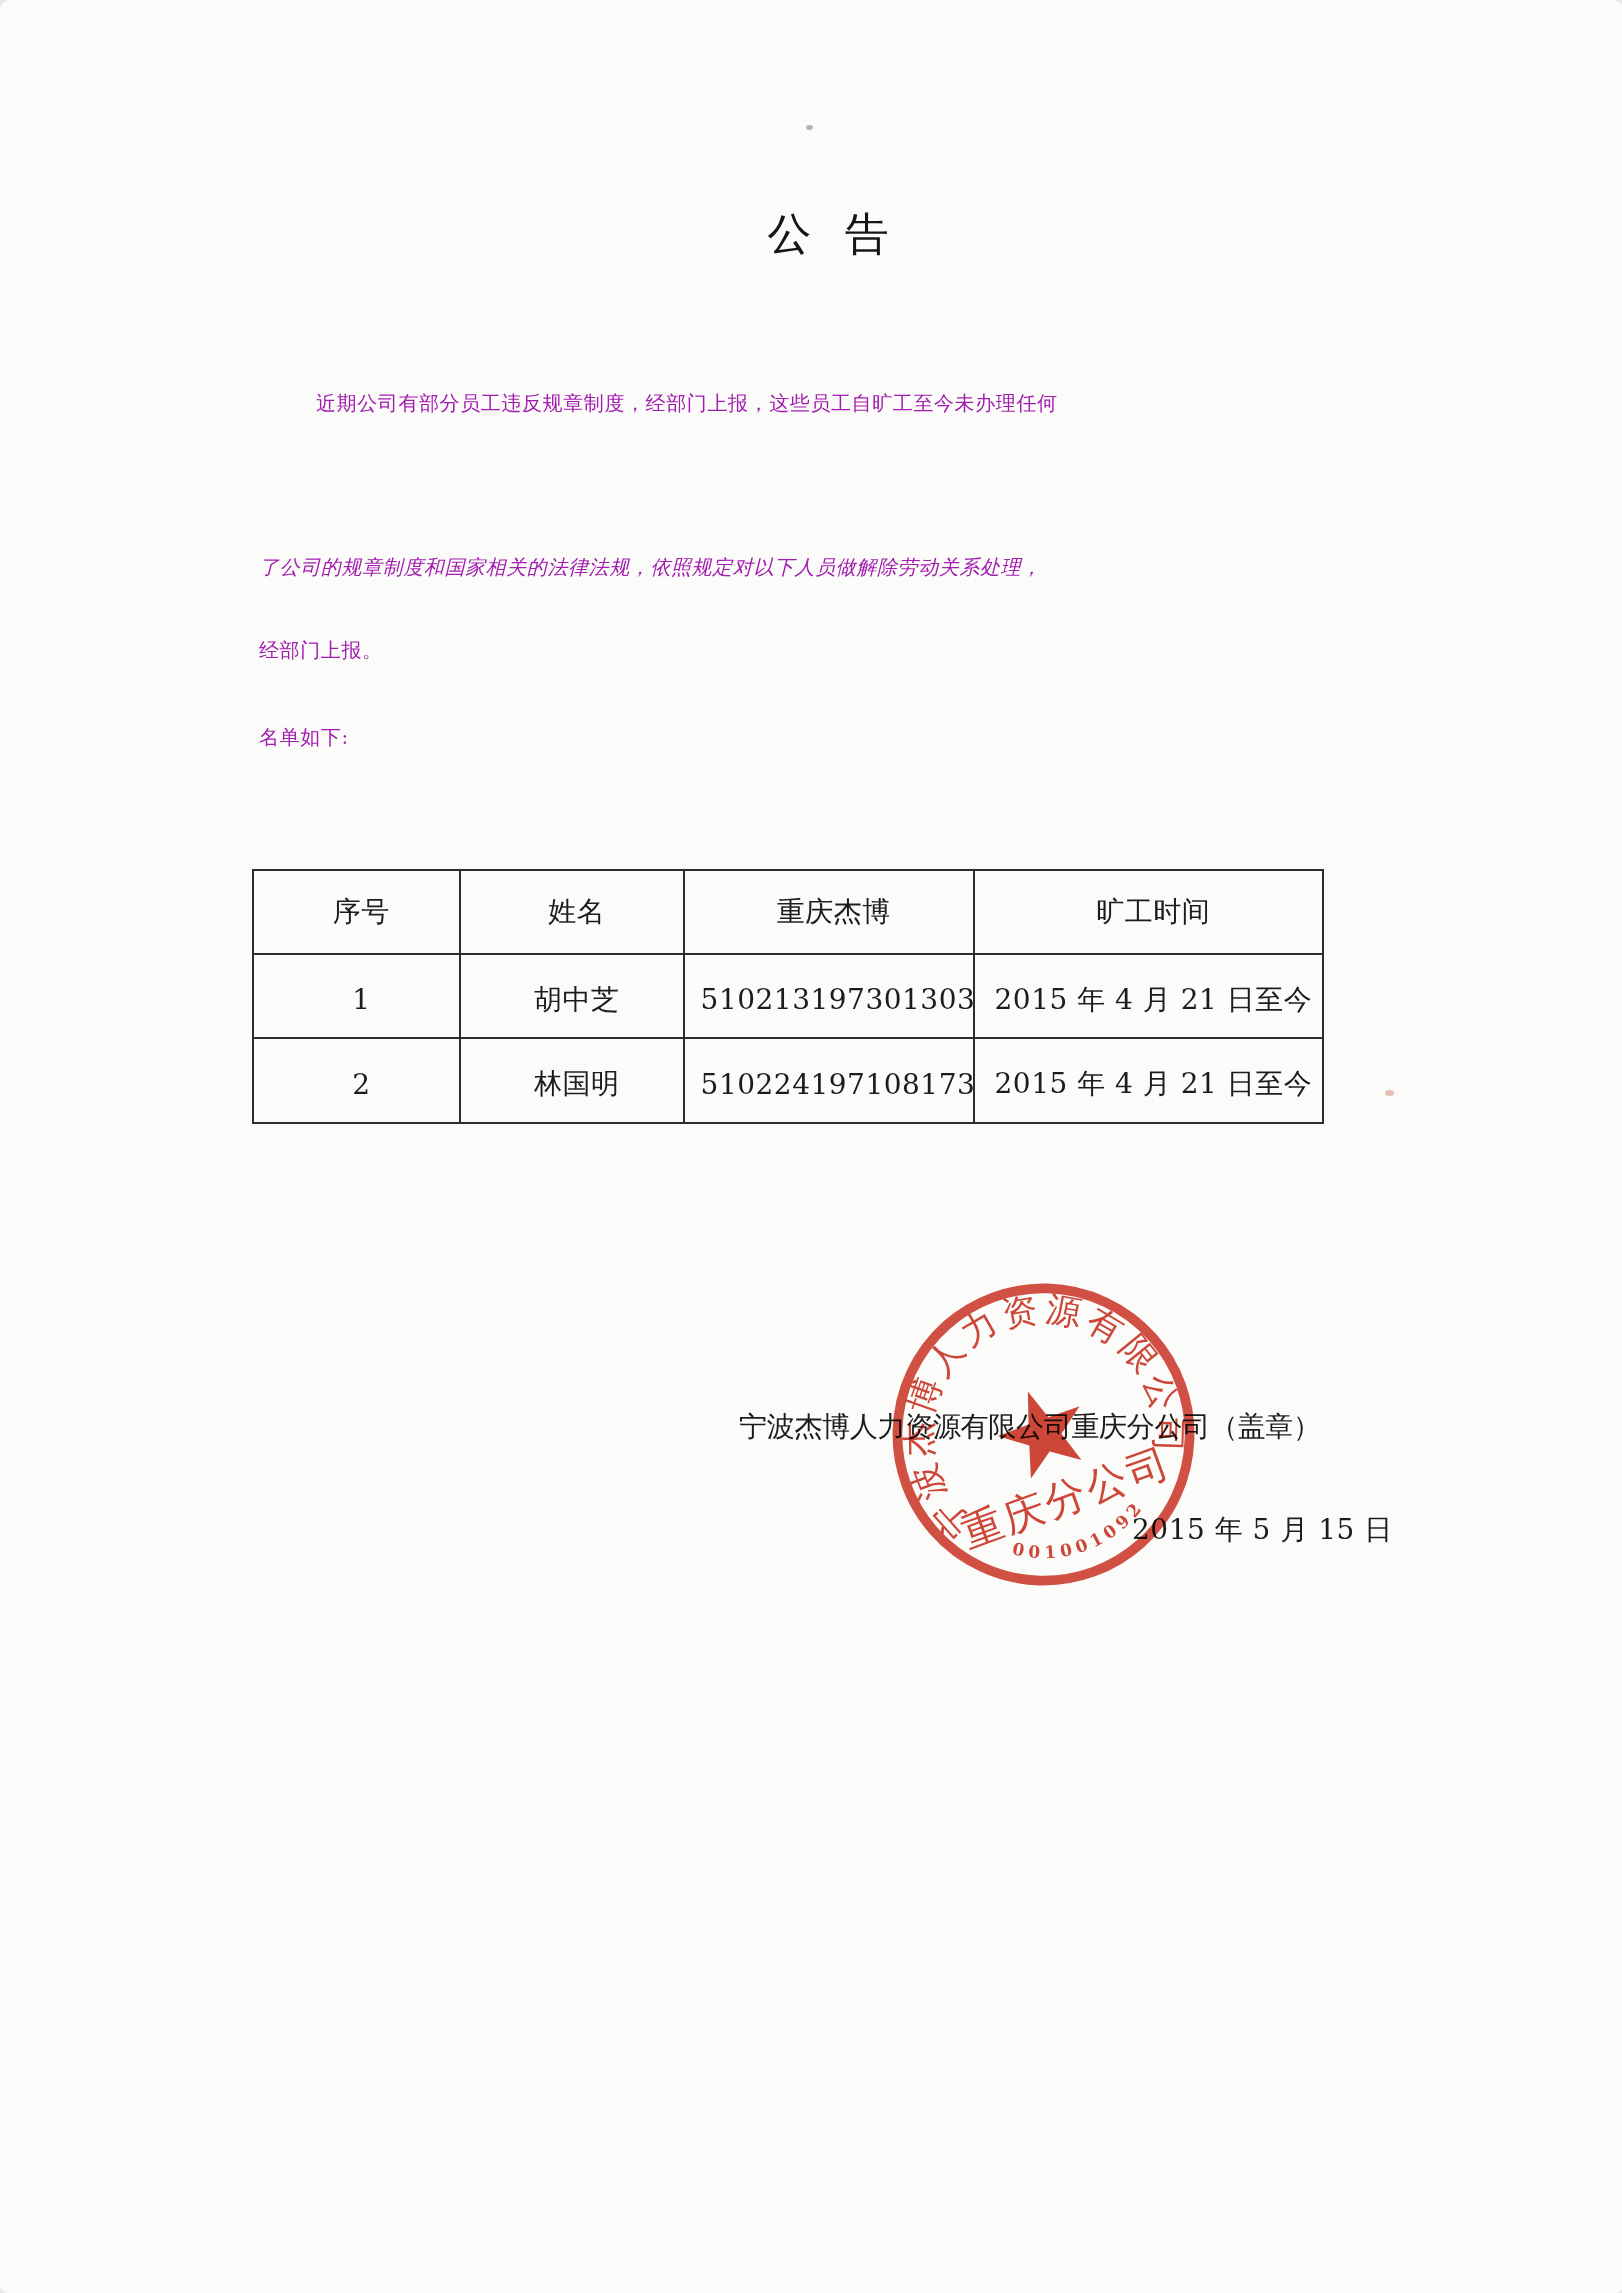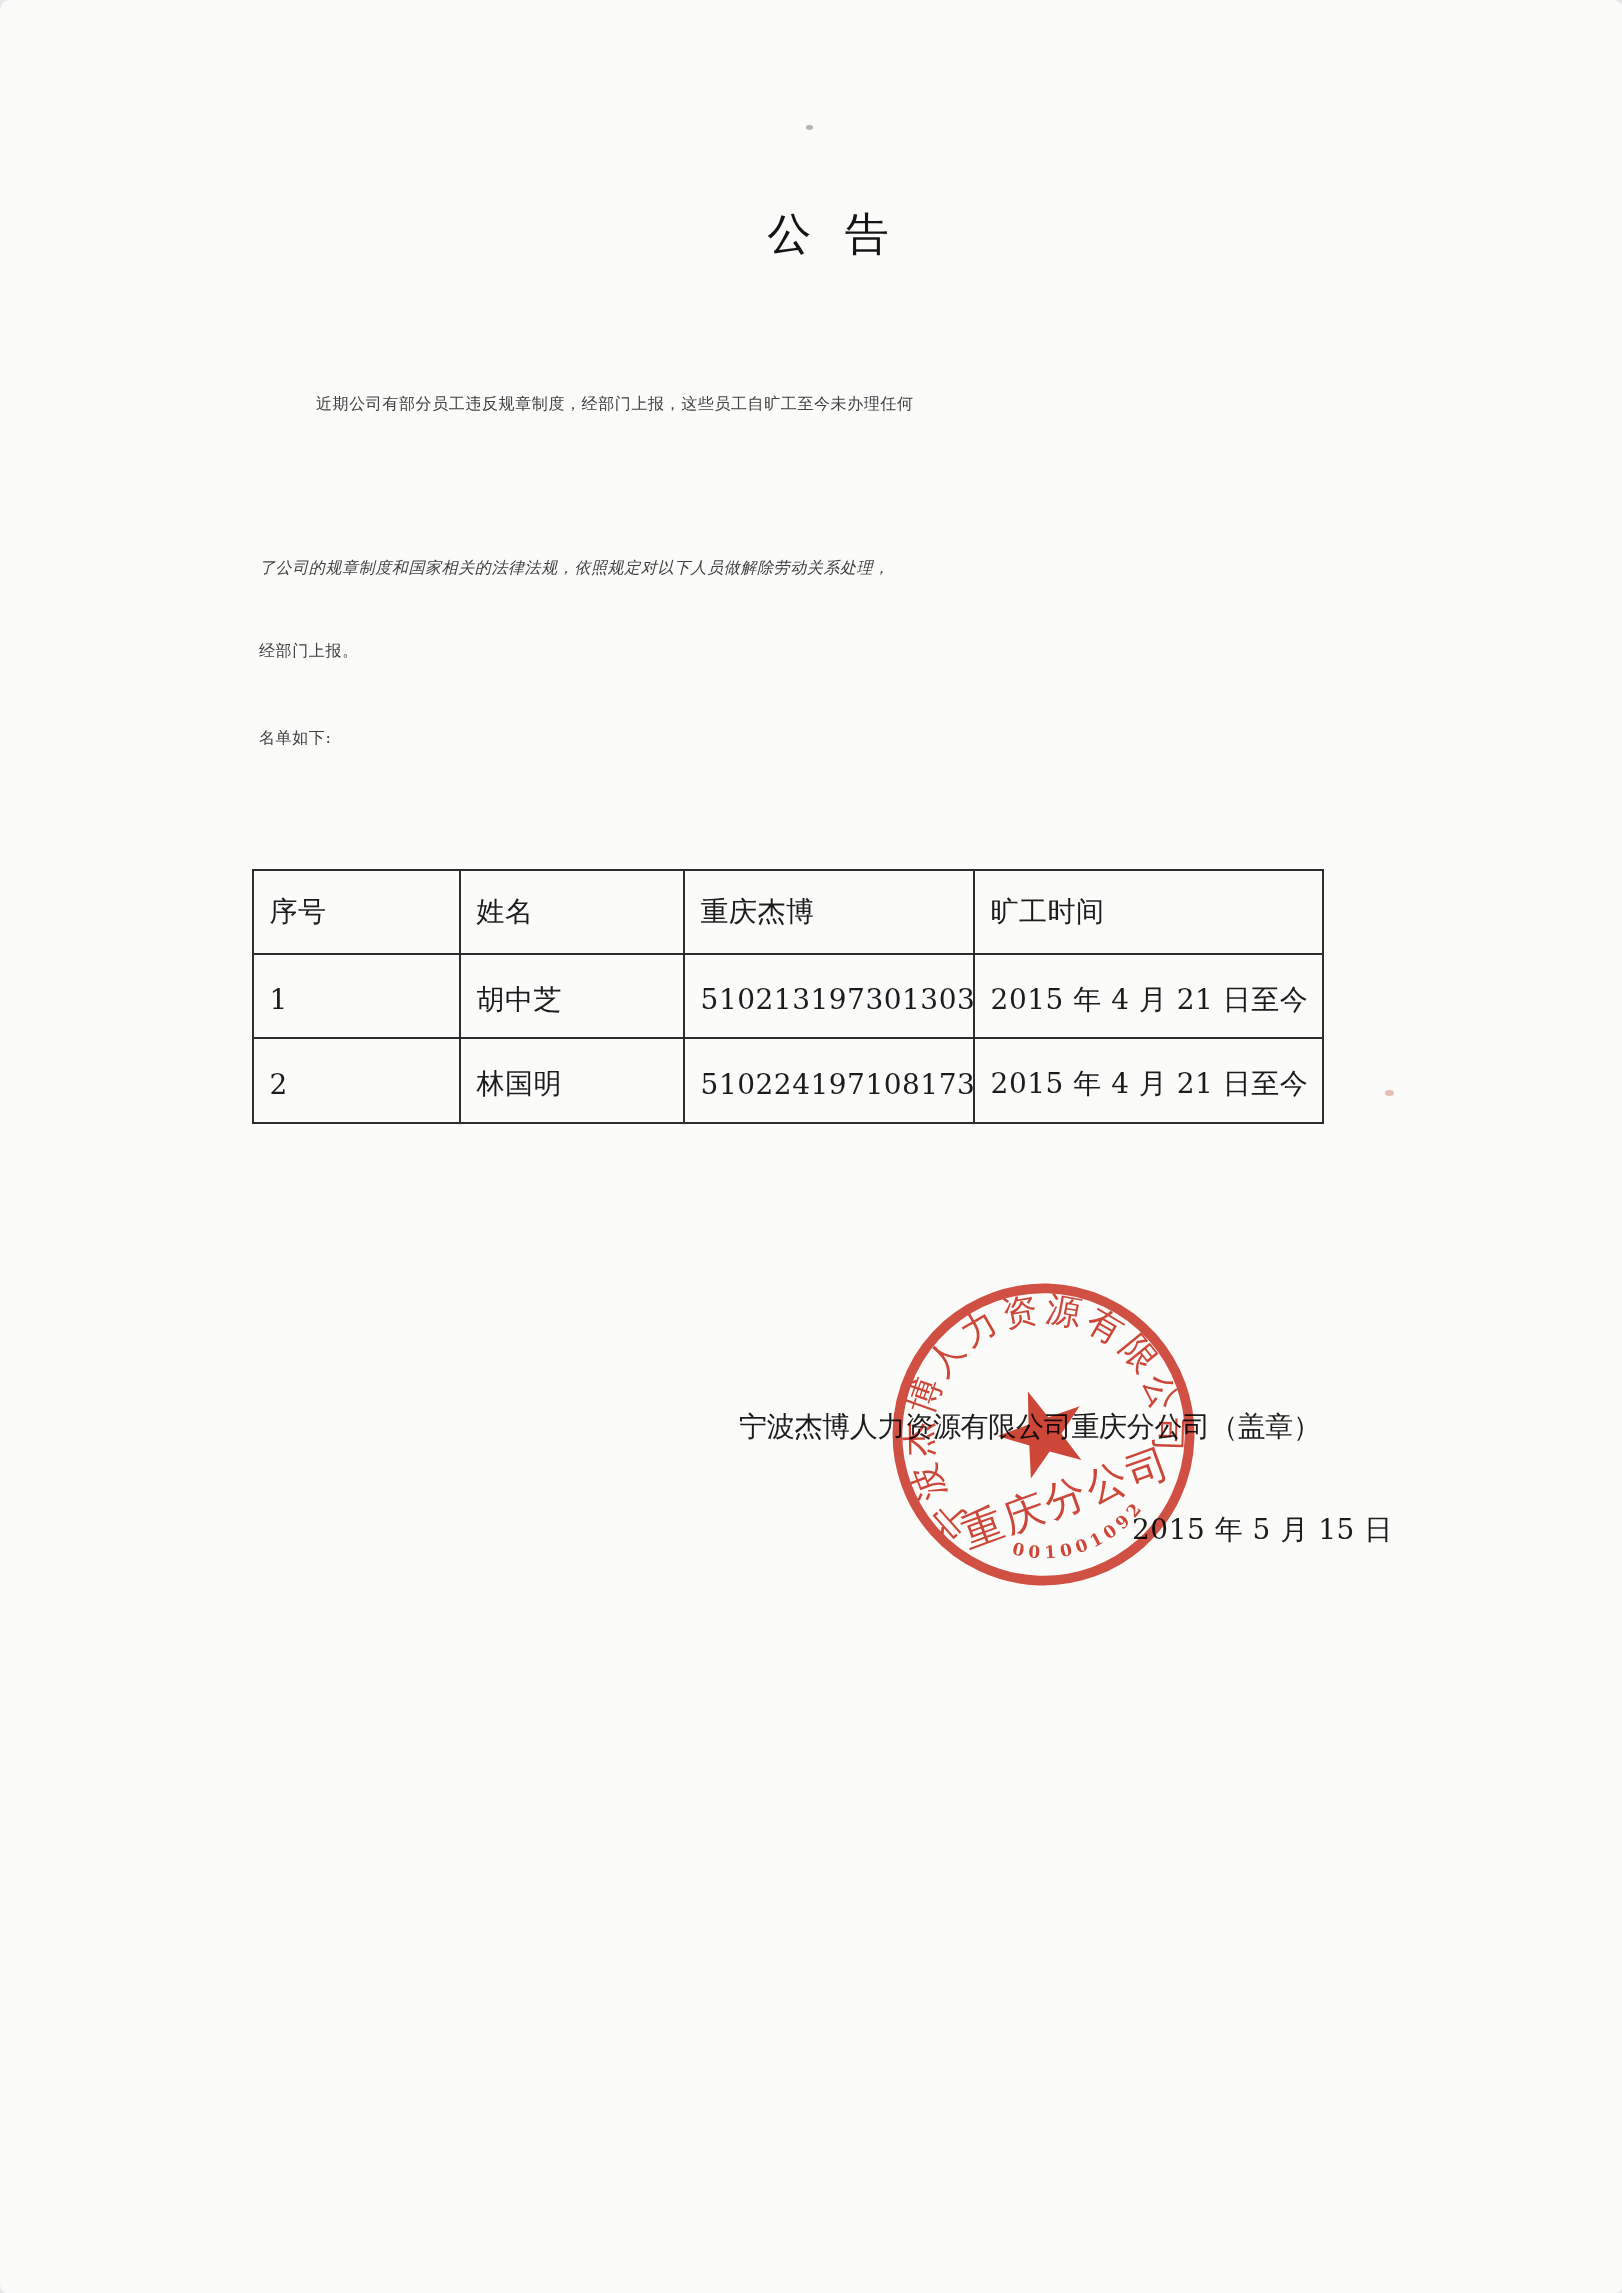--- a/index.html
+++ b/index.html
@@ -15,38 +15,38 @@
   }
   .doc-title {
     position:absolute; top:205px; left:35px; right:0;
     text-align:center;
     font-size:44px; font-weight:400;
     word-spacing:15.6px; letter-spacing:2px;
     color:#151515;
   }
   .body-line {
     position:absolute; left:259px;
-    font-size:16px; line-height:33px;
+    font-size:20px; line-height:33px;
     letter-spacing:0.6px; white-space:nowrap;
-    color:#404040;
+    color:#a21caf;
   }
   .l1 { top:387px; left:316px; }
   .l2 { top:469px; }
   .l3 { top:551px;font-style:italic; }
   .l4 { top:634px; }
   .l5 { top:721px; }
   table.roster {
     position:absolute; left:252px; top:869px;
     border-collapse:collapse; table-layout:fixed;
     width:1070px;
     font-size:28px; color:#1c1c1c;
   }
   table.roster td, table.roster th {
     border:2px solid #2d2d2d;
-    font-weight:400; text-align:left;
+    font-weight:400; text-align:center;
     padding:0 5.9px 0 15.6px;
     vertical-align:middle;
     letter-spacing:0.5px;
     overflow:hidden; white-space:nowrap;
   }
   table.roster { border:2.9px solid #262626; }
   tr.hdr  { height:84px; }
   tr.r1   { height:84px; }
   tr.r2   { height:85px; }
   tr.r1 td, tr.r2 td { padding-top:7.8px; }

